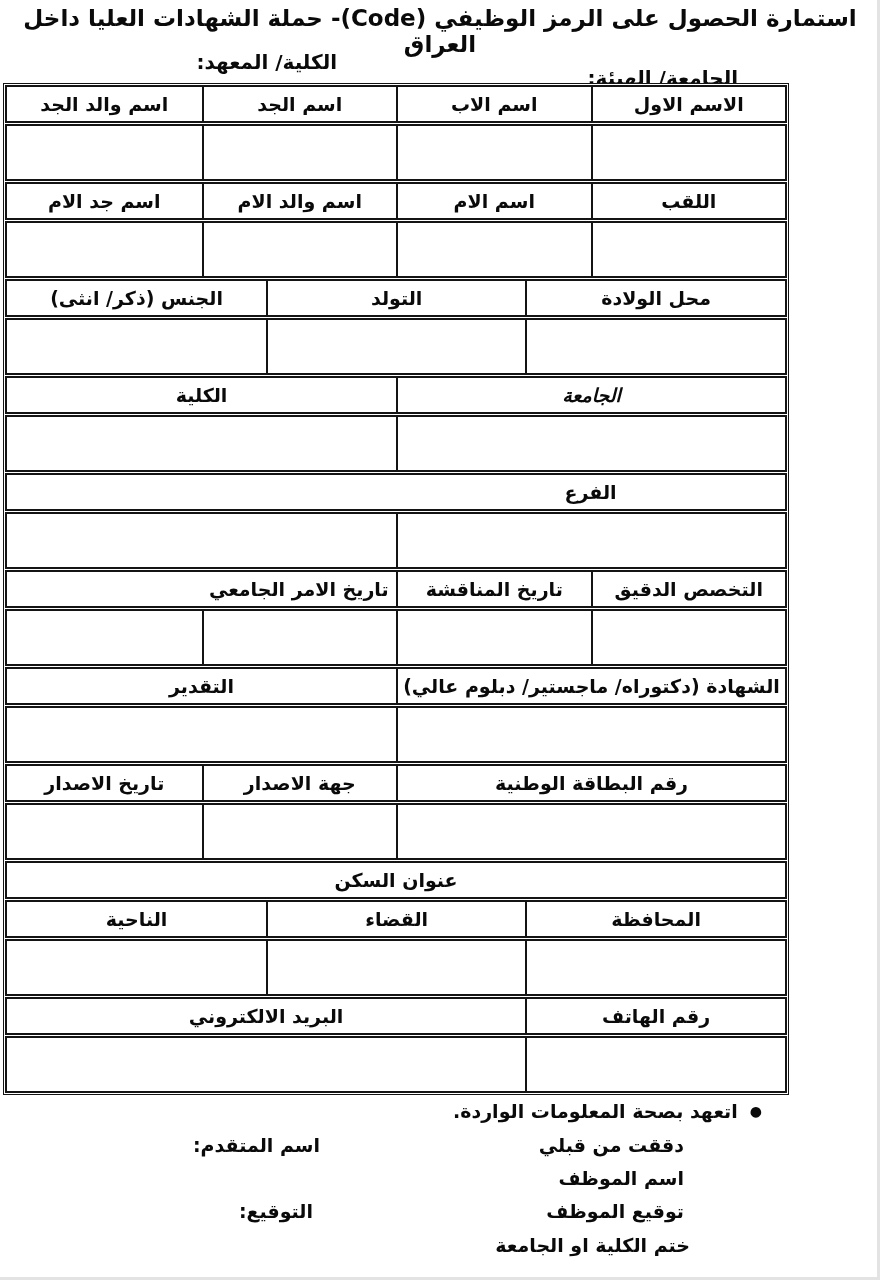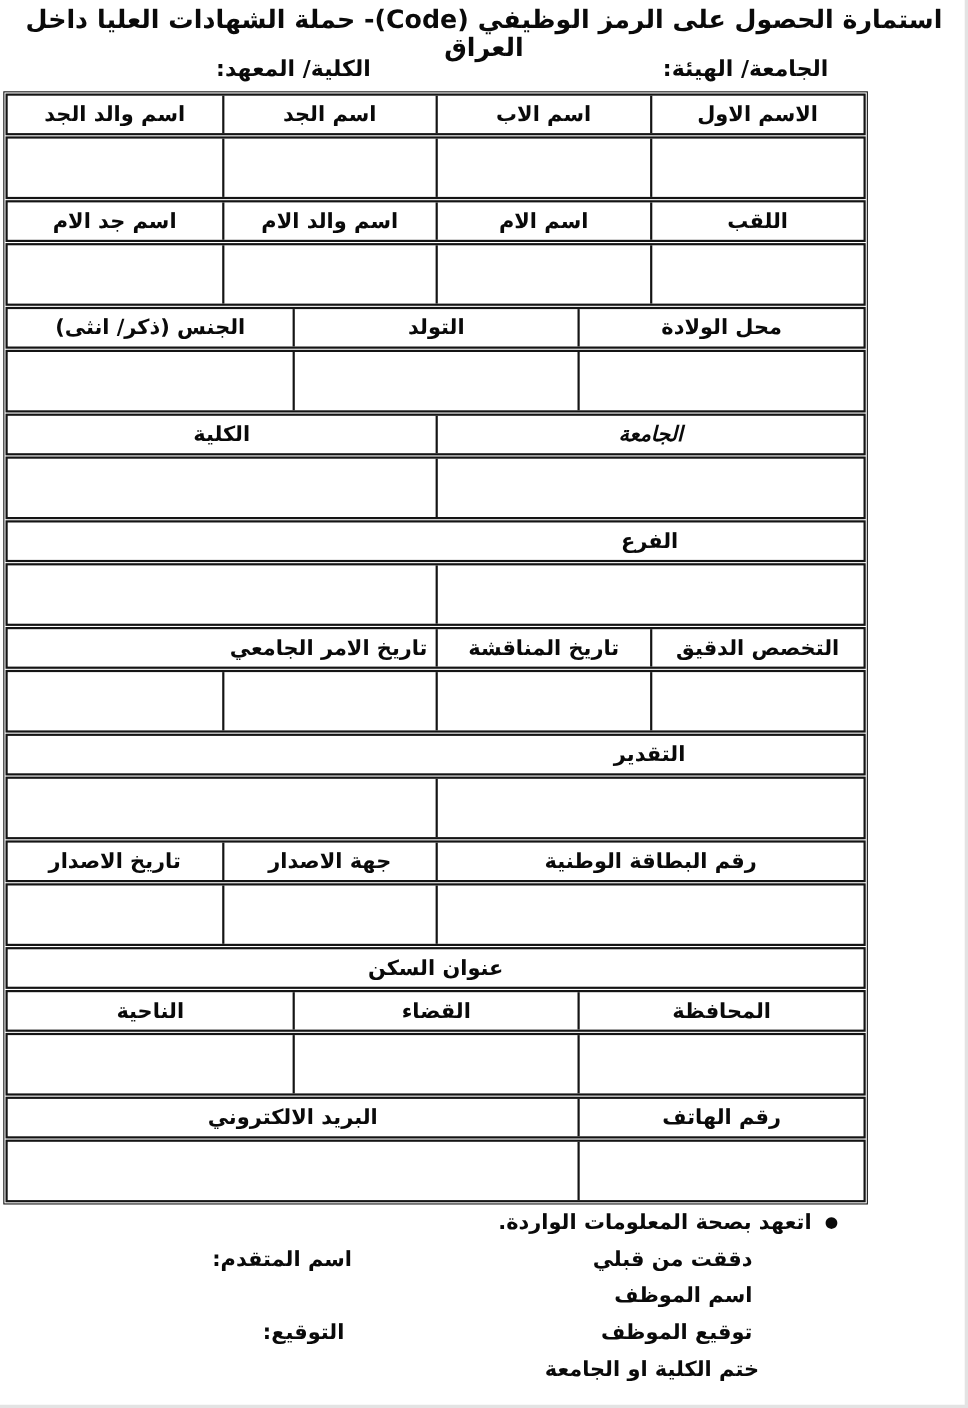--- a/index.html
+++ b/index.html
@@ -21,21 +21,21 @@
     font-size: 23px;
     font-weight: 700;
   }
   .sublabel {
     position: absolute;
     top: 50px;
     font-size: 20px;
     font-weight: 700;
     white-space: nowrap;
   }
-  .sub-university { right: 127px; }
+  .sub-university { right: 142px; margin-top: 16px; }
   .sub-college   { right: 543px; }
 
   .tbl {
     position: absolute;
     top: 83px;
     left: 3px;
     width: 786px;
     border: 1px solid #141414;
     padding: 1px;
     box-sizing: border-box;
@@ -146,20 +146,21 @@
         <div class="cell" style="flex: 0 0 25%;">تاريخ المناقشة</div>
         <div class="cell" style="flex: 0 0 25%;">تاريخ الامر الجامعي</div>
       </div>
       <div class="row empty">
         <div class="cell" style="flex: 0 0 25%;"></div>
         <div class="cell" style="flex: 0 0 25%;"></div>
         <div class="cell" style="flex: 0 0 25%;"></div>
         <div class="cell" style="flex: 0 0 25%;"></div>
       </div>
       <div class="row header">
+        <div class="cell" style="flex: 0 0 50%;">الشهادة (دكتوراه/ ماجستير/ دبلوم عالي)</div>
         <div class="cell" style="flex: 0 0 50%;">التقدير</div>
       </div>
       <div class="row empty">
         <div class="cell" style="flex: 0 0 50%;"></div>
         <div class="cell" style="flex: 0 0 50%;"></div>
       </div>
       <div class="row header">
         <div class="cell" style="flex: 0 0 50%;">رقم البطاقة الوطنية</div>
         <div class="cell" style="flex: 0 0 25%;">جهة الاصدار</div>
         <div class="cell" style="flex: 0 0 25%;">تاريخ الاصدار</div>

